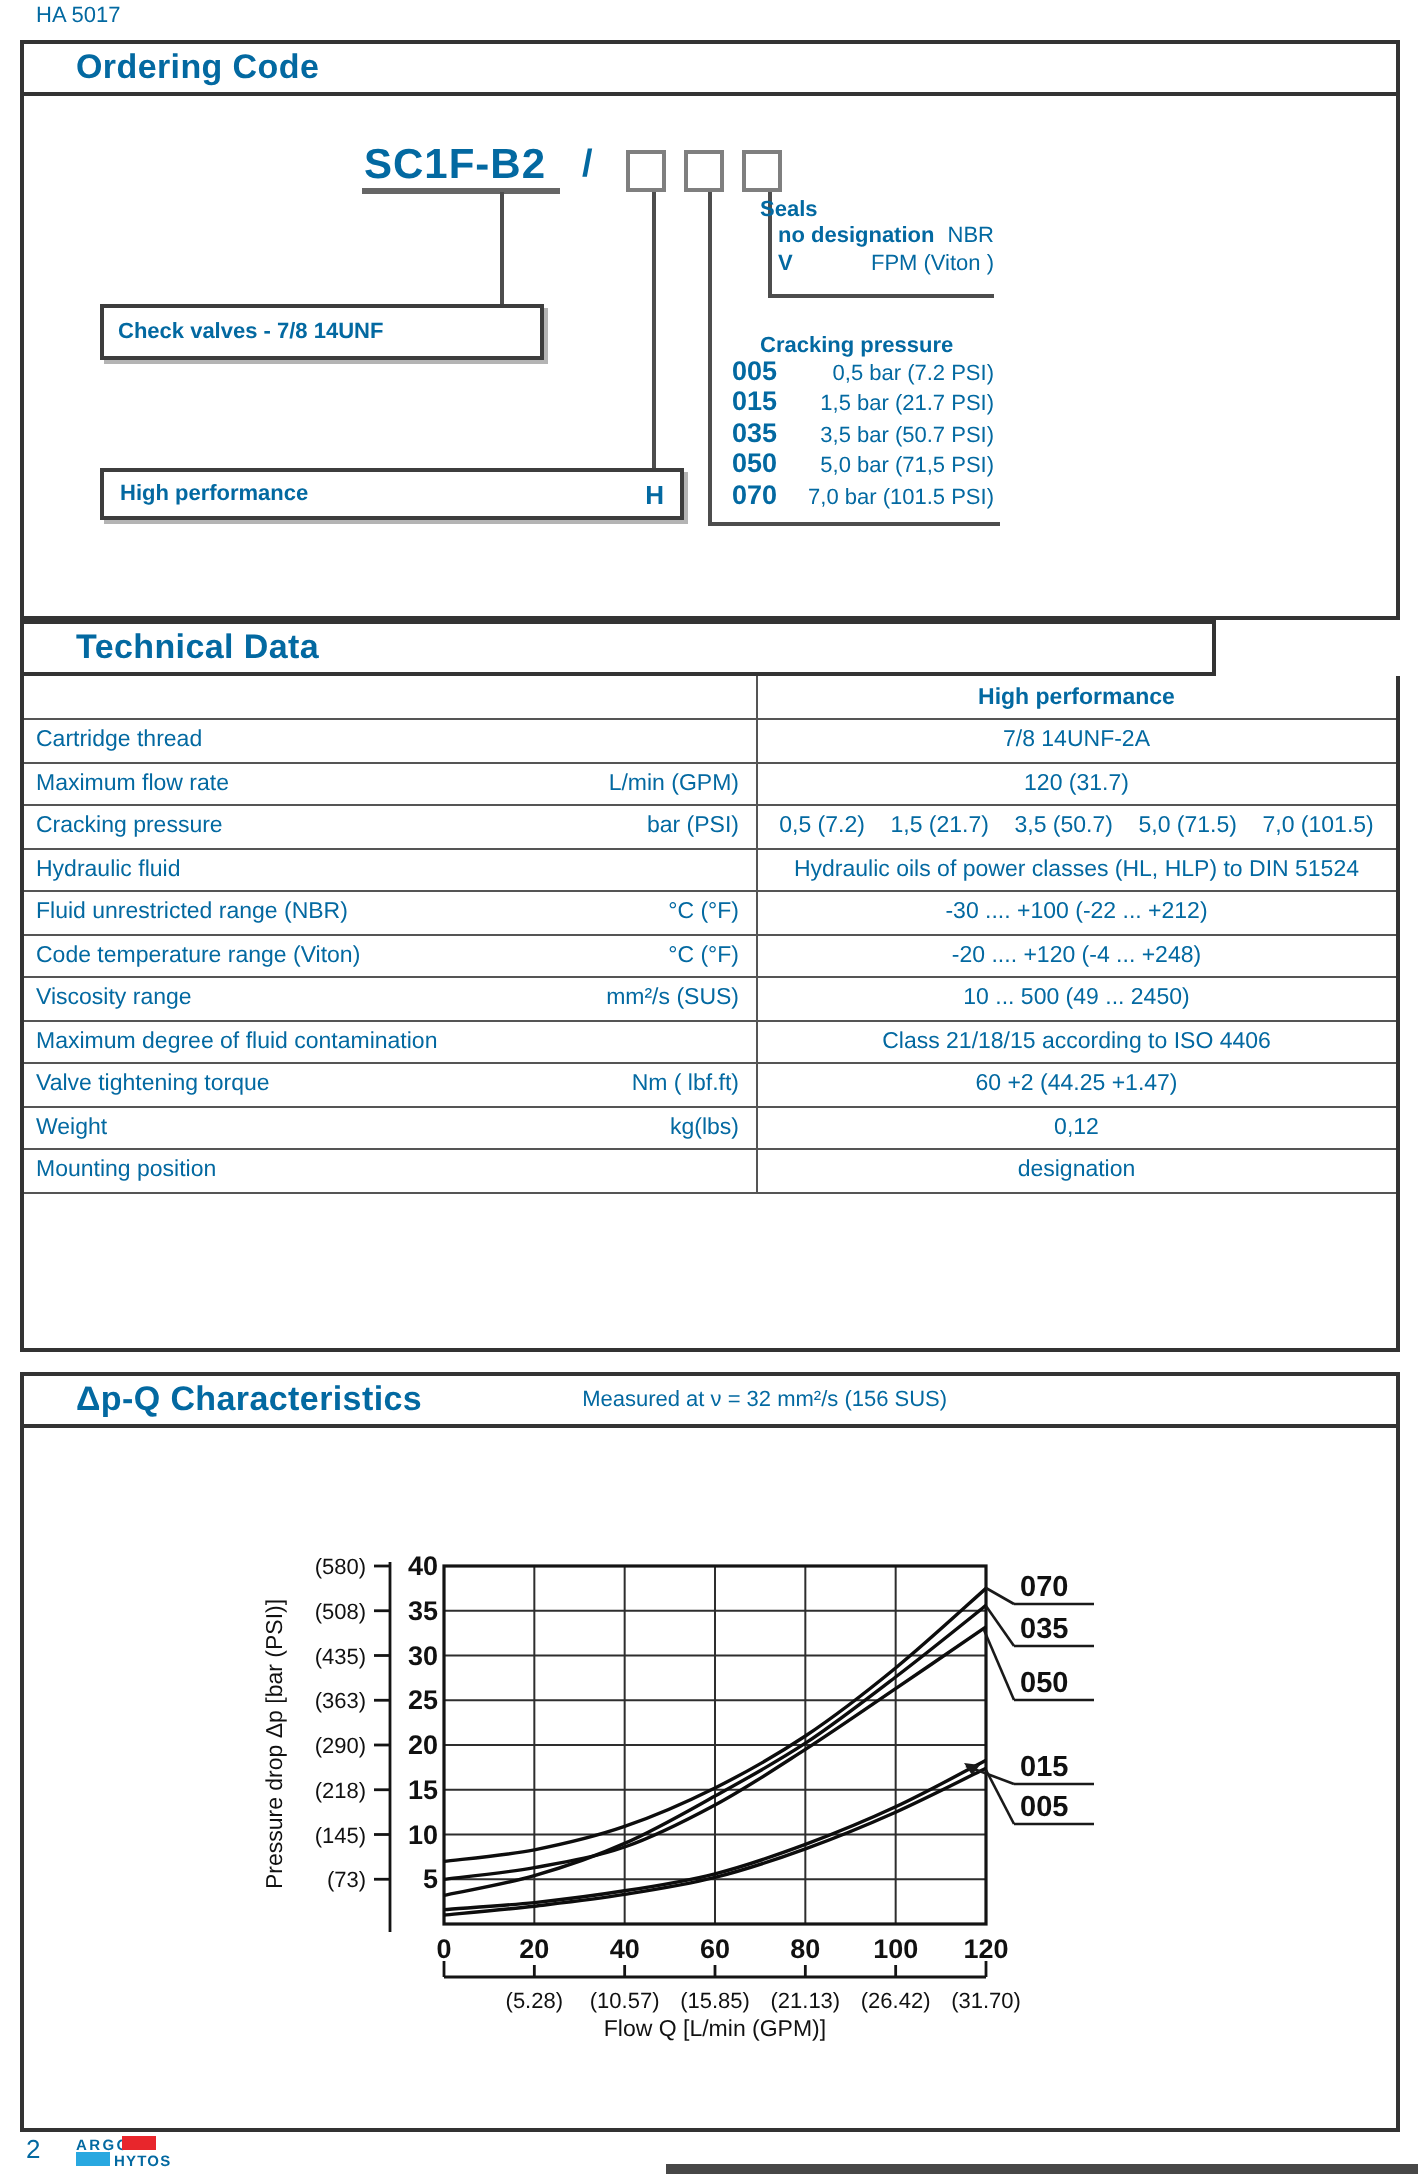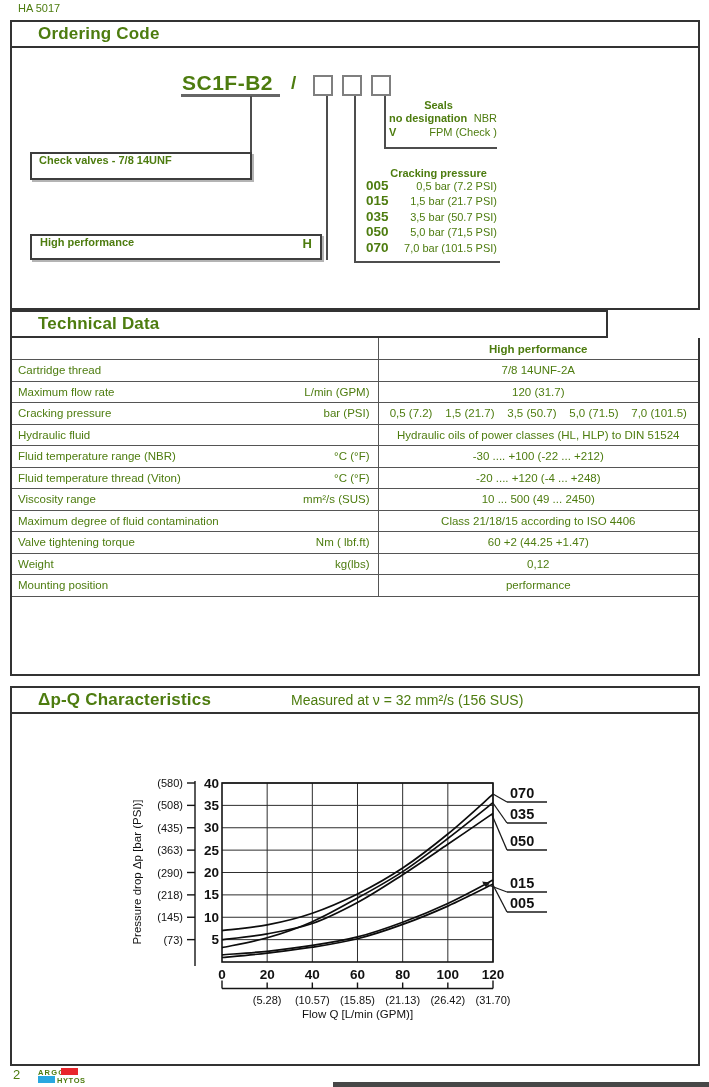--- a/index.html
+++ b/index.html
@@ -1,32 +1,32 @@
 <!DOCTYPE html>
 <html><head>
 <meta charset="utf-8">
 <style>
   html,body{margin:0;padding:0;background:#f0f0f0;}
   .page{position:relative;width:709px;height:1087px;background:#ffffff;
-        font-family:"Liberation Sans",sans-serif;color:#4d7c0f;overflow:hidden;}
+        font-family:"Liberation Sans",sans-serif;color:#0369a1;overflow:hidden;}
   .abs{position:absolute;}
   .box{position:absolute;border:2px solid #333;box-sizing:border-box;background:#fff;}
   .hdrbox{position:absolute;border:2px solid #333;box-sizing:border-box;background:#fff;
           display:flex;align-items:center;}
   .hdrbox .title{font-size:17px;font-weight:bold;padding-left:26px;letter-spacing:.2px;}
   .docnum{position:absolute;left:18px;top:2px;font-size:11px;}
   .vline{position:absolute;width:2px;background:#4d4d4d;}
   .hline{position:absolute;height:2px;background:#4d4d4d;}
   
   .model{position:absolute;left:182px;top:71px;font-size:21px;font-weight:bold;letter-spacing:.5px;}
   .slash{position:absolute;left:291px;top:72px;font-size:19px;font-weight:bold;}
   .mbox{position:absolute;width:20px;height:21px;border:2px solid #7f7f7f;box-sizing:border-box;background:#fff;}
   .lblbox{position:absolute;border:2px solid #3d3d3d;box-sizing:border-box;background:#fff;
-          box-shadow:2px 2px 0 #b4b4b4;display:flex;align-items:flex-start;font-size:11px;font-weight:bold;}
-  .ralign{text-align:center;}
+          box-shadow:2px 2px 0 #b4b4b4;display:flex;align-items:center;font-size:11px;font-weight:bold;margin-left:20px;}
+  .ralign{text-align:left;}
   .seal-head,.crk-head{position:absolute;font-size:11px;font-weight:bold;}
   .seal-row{display:flex;justify-content:space-between;height:13.5px;font-size:11px;}
   .seal-code{font-weight:bold;}
   .crk-row{display:flex;justify-content:space-between;align-items:baseline;height:15.4px;font-size:11px;}
   .crk-code{font-weight:bold;font-size:13.5px;}
   
   table.tech{border-collapse:collapse;width:100%;table-layout:fixed;font-size:11.5px;}
   table.tech td{border-bottom:1.2px solid #555;height:21.5px;padding:0;box-sizing:border-box;white-space:pre;}
   td.tl{border-right:1.2px solid #555;width:366px;}
   .tl-inner{display:flex;align-items:flex-start;padding:0 8px 0 6px;}
@@ -77,21 +77,21 @@
   <div class="hline" style="left:384px;top:147px;width:113px;"></div>
 
   <div class="seal-head ralign" style="left:380px;top:99px;width:117px;">Seals</div>
   <div class="abs" style="left:389px;top:112px;width:108px;" id="seal-options">
       <div class="seal-row">
         <span class="seal-code">no designation</span>
         <span>NBR</span>
       </div>
       <div class="seal-row">
         <span class="seal-code">V</span>
-        <span>FPM (Check )</span>
+        <span>FPM (Viton )</span>
       </div>
     </div>
 
   <div class="crk-head ralign" style="left:380px;top:167px;width:117px;">Cracking pressure</div>
   <div class="abs" style="left:366px;top:178px;width:131px;" id="cracking-options">
       <div class="crk-row">
         <span class="crk-code">005</span>
         <span>0,5 bar  (7.2 PSI)</span>
       </div>
       <div class="crk-row">
@@ -140,54 +140,54 @@
           </tr>
           <tr>
             <td class="tl"><div class="tl-inner"><span>Cracking pressure</span><span class="unit">bar (PSI)</span></div></td>
             <td class="tr">0,5 (7.2)    1,5 (21.7)    3,5 (50.7)    5,0 (71.5)    7,0 (101.5)</td>
           </tr>
           <tr>
             <td class="tl"><div class="tl-inner"><span>Hydraulic fluid</span><span class="unit"></span></div></td>
             <td class="tr">Hydraulic oils of power classes (HL, HLP) to DIN 51524</td>
           </tr>
           <tr>
-            <td class="tl"><div class="tl-inner"><span>Fluid temperature range (NBR)</span><span class="unit">°C (°F)</span></div></td>
+            <td class="tl"><div class="tl-inner"><span>Fluid unrestricted range (NBR)</span><span class="unit">°C (°F)</span></div></td>
             <td class="tr">-30 .... +100 (-22 ... +212)</td>
           </tr>
           <tr>
-            <td class="tl"><div class="tl-inner"><span>Fluid temperature thread (Viton)</span><span class="unit">°C (°F)</span></div></td>
+            <td class="tl"><div class="tl-inner"><span>Code temperature range (Viton)</span><span class="unit">°C (°F)</span></div></td>
             <td class="tr">-20 .... +120 (-4 ... +248)</td>
           </tr>
           <tr>
             <td class="tl"><div class="tl-inner"><span>Viscosity range</span><span class="unit">mm²/s (SUS)</span></div></td>
             <td class="tr">10 ... 500 (49 ... 2450)</td>
           </tr>
           <tr>
             <td class="tl"><div class="tl-inner"><span>Maximum degree of fluid contamination</span><span class="unit"></span></div></td>
             <td class="tr">Class 21/18/15 according to ISO 4406</td>
           </tr>
           <tr>
             <td class="tl"><div class="tl-inner"><span>Valve tightening torque</span><span class="unit">Nm ( lbf.ft)</span></div></td>
             <td class="tr">60 +2 (44.25 +1.47)</td>
           </tr>
           <tr>
             <td class="tl"><div class="tl-inner"><span>Weight</span><span class="unit">kg(lbs)</span></div></td>
             <td class="tr">0,12</td>
           </tr>
           <tr>
             <td class="tl"><div class="tl-inner"><span>Mounting position</span><span class="unit"></span></div></td>
-            <td class="tr">performance</td>
+            <td class="tr">designation</td>
           </tr>
         </tbody>
     </table>
   </div>
 
   <div class="hdrbox" style="left:10px;top:686px;width:690px;height:28px;">
     <span class="title">Δp-Q Characteristics</span>
-    <span style="font-size:14px;margin-left:80px;">Measured at ν = 32 mm²/s (156 SUS)</span>
+    <span style="font-size:11px;margin-left:80px;">Measured at ν = 32 mm²/s (156 SUS)</span>
   </div>
   <div class="box" style="left:10px;top:714px;width:690px;height:352px;border-top:none;"></div>
 
   <svg id="chart-svg" class="abs" style="left:95px;top:755px;" width="500" height="275" viewBox="0 0 500 275">
       <line x1="172.16660000000002" y1="28" x2="172.16660000000002" y2="207" class="grid"></line>
       <line x1="217.3332" y1="28" x2="217.3332" y2="207" class="grid"></line>
       <line x1="262.4998" y1="28" x2="262.4998" y2="207" class="grid"></line>
       <line x1="307.6664" y1="28" x2="307.6664" y2="207" class="grid"></line>
       <line x1="352.83299999999997" y1="28" x2="352.83299999999997" y2="207" class="grid"></line>
       <line x1="397.9996" y1="28" x2="397.9996" y2="207" class="grid"></line>

